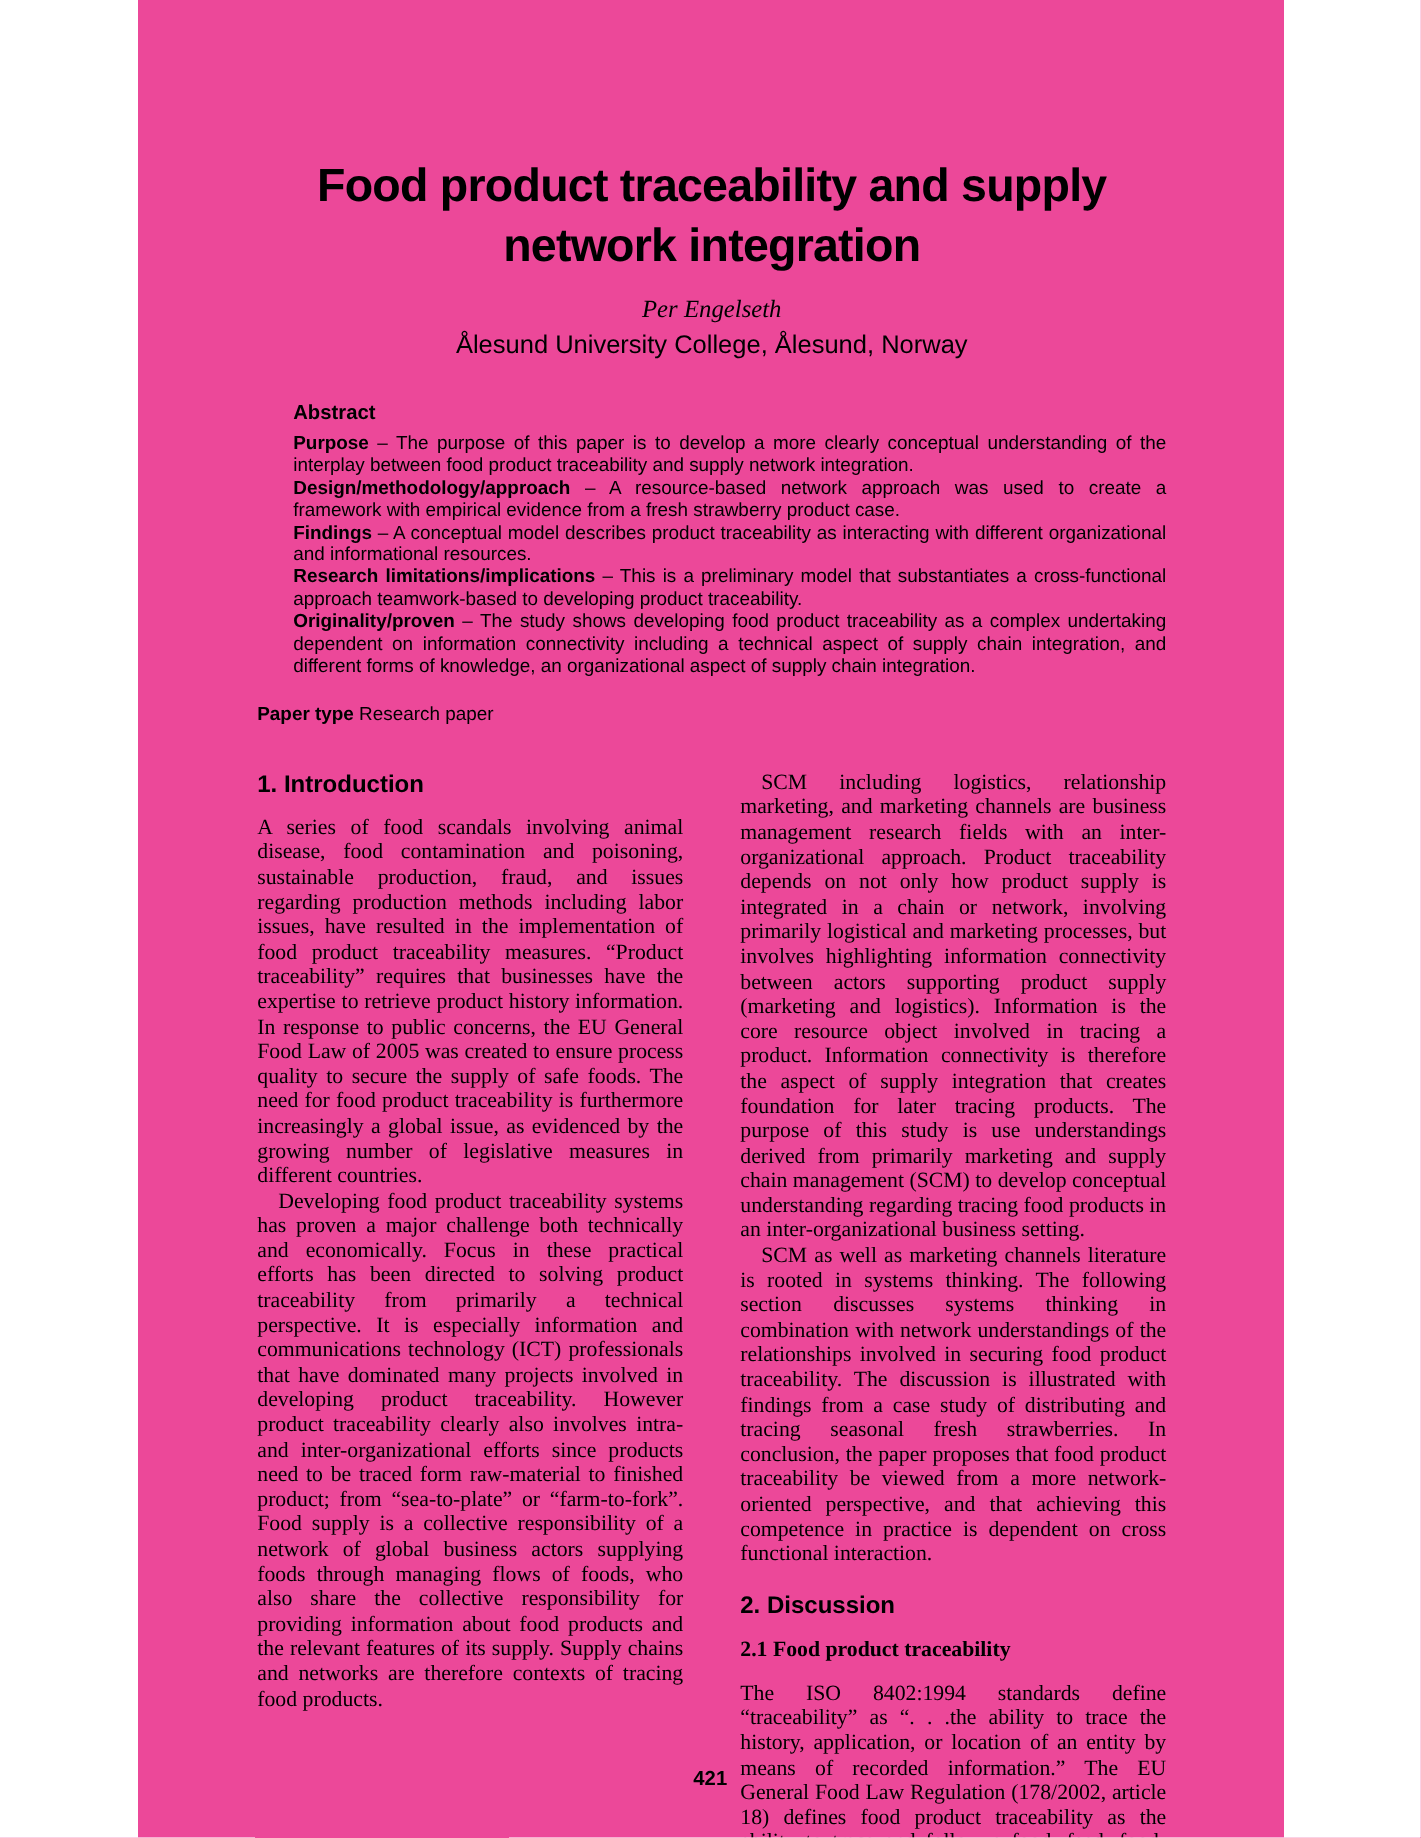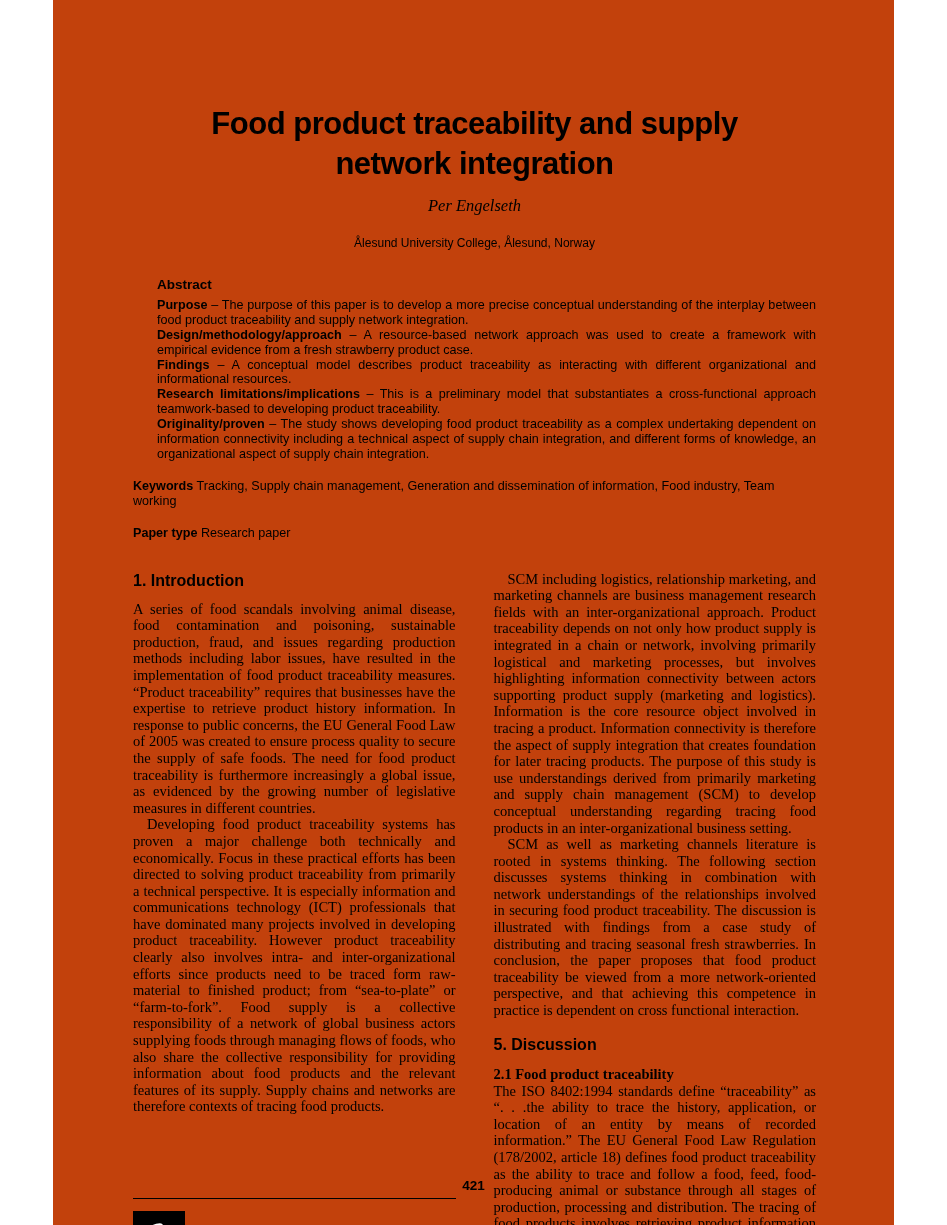--- a/index.html
+++ b/index.html
@@ -1,21 +1,21 @@
 <!DOCTYPE html>
 <html lang="en"><head>
 <meta charset="utf-8">
 <style>
   * { margin: 0; padding: 0; box-sizing: border-box; }
   html, body { background: #ffffff; }
   .page {
-    width: 841px;
+    width: 764px;
     height: 1225px;
     margin: 0 auto;
-    background: #c2410c;
+    background: #ec4899;
     color: #000000;
     position: relative;
     padding: 104px 78px 0 80px;
     overflow: hidden;
   }
   
   .title {
     font-family: "Liberation Sans", sans-serif;
     font-weight: 700;
     font-size: 31px;
@@ -24,24 +24,24 @@
     text-align: center;
   }
   .author {
     margin-top: 12px;
     text-align: center;
     font-family: "Liberation Serif", serif;
     font-style: italic;
     font-size: 16.5px;
   }
   .affiliation {
-    margin-top: 20px;
-    text-align: center;
-    font-family: "Liberation Sans", sans-serif;
-    font-size: 12px;
+    margin-top: 4px;
+    text-align: center;
+    font-family: "Liberation Sans", sans-serif;
+    font-size: 17px;
   }
   
   .abstract {
     margin-top: 28px;
     font-family: "Liberation Sans", sans-serif;
     font-size: 12.6px;
     line-height: 14.9px;
     text-align: justify;
     margin-left: 24px;
   }
@@ -83,21 +83,21 @@
     text-align: left;
     margin-bottom: 10px;
   }
   .section-heading.spaced { margin-top: 16px; }
   .subsection-heading {
     font-family: "Liberation Serif", serif;
     font-weight: 700;
     font-size: 14.5px;
     line-height: 18px;
     text-align: left;
-    margin-bottom: 0;
+    margin-bottom: 12px;
   }
   .body-par { text-indent: 0; }
   .body-par.indent { text-indent: 14px; }
   
   .footnote {
     margin-top: auto;
     padding-top: 16px;
   }
   .footnote-rule {
     border: none;
@@ -162,28 +162,27 @@
 <body>
 
 <div class="page">
 
   <h1 class="title"><span>Food product traceability and supply</span><br><span>network integration</span></h1>
   <div class="author">Per Engelseth</div>
   <div class="affiliation">Ålesund University College, Ålesund, Norway</div>
 
   <section class="abstract">
     <div class="abstract-heading">Abstract</div>
-    <p><b>Purpose</b> <span>– The purpose of this paper is to develop a more precise conceptual understanding of the interplay between food product traceability and supply network integration.</span></p>
+    <p><b>Purpose</b> <span>– The purpose of this paper is to develop a more clearly conceptual understanding of the interplay between food product traceability and supply network integration.</span></p>
     <p><b>Design/methodology/approach</b> <span>– A resource-based network approach was used to create a framework with empirical evidence from a fresh strawberry product case.</span></p>
     <p><b>Findings</b> <span>– A conceptual model describes product traceability as interacting with different organizational and informational resources.</span></p>
     <p><b>Research limitations/implications</b> <span>– This is a preliminary model that substantiates a cross-functional approach teamwork-based to developing product traceability.</span></p>
     <p><b>Originality/proven</b> <span>– The study shows developing food product traceability as a complex undertaking dependent on information connectivity including a technical aspect of supply chain integration, and different forms of knowledge, an organizational aspect of supply chain integration.</span></p>
   </section>
 
-  <p class="kv-line"><b>Keywords</b> <span>Tracking, Supply chain management, Generation and dissemination of information, Food industry, Team working</span></p>
   <p class="kv-line"><b>Paper type</b> <span>Research paper</span></p>
 
   <div class="columns">
 
     <div class="col">
       <h3 class="section-heading">1. Introduction</h3>
       <p class="body-par">A series of food scandals involving animal disease, food contamination and poisoning, sustainable production, fraud, and issues regarding production methods including labor issues, have resulted in the implementation of food product traceability measures. “Product traceability” requires that businesses have the expertise to retrieve product history information. In response to public concerns, the EU General Food Law of 2005 was created to ensure process quality to secure the supply of safe foods. The need for food product traceability is furthermore increasingly a global issue, as evidenced by the growing number of legislative measures in different countries.</p>
       <p class="body-par indent">Developing food product traceability systems has proven a major challenge both technically and economically. Focus in these practical efforts has been directed to solving product traceability from primarily a technical perspective. It is especially information and communications technology (ICT) professionals that have dominated many projects involved in developing product traceability. However product traceability clearly also involves intra- and inter-organizational efforts since products need to be traced form raw-material to finished product; from “sea-to-plate” or “farm-to-fork”. Food supply is a collective responsibility of a network of global business actors supplying foods through managing flows of foods, who also share the collective responsibility for providing information about food products and the relevant features of its supply. Supply chains and networks are therefore contexts of tracing food products.</p>
 
       <div class="footnote">
@@ -203,21 +202,21 @@
             <div>© Emerald Group Publishing Limited [ISSN 0885-8624]</div>
             <div>[DOI 10.1108/08858620910966291]</div>
           </div>
         </div>
       </div>
     </div>
 
     <div class="col">
       <p class="body-par indent">SCM including logistics, relationship marketing, and marketing channels are business management research fields with an inter-organizational approach. Product traceability depends on not only how product supply is integrated in a chain or network, involving primarily logistical and marketing processes, but involves highlighting information connectivity between actors supporting product supply (marketing and logistics). Information is the core resource object involved in tracing a product. Information connectivity is therefore the aspect of supply integration that creates foundation for later tracing products. The purpose of this study is use understandings derived from primarily marketing and supply chain management (SCM) to develop conceptual understanding regarding tracing food products in an inter-organizational business setting.</p>
       <p class="body-par indent">SCM as well as marketing channels literature is rooted in systems thinking. The following section discusses systems thinking in combination with network understandings of the relationships involved in securing food product traceability. The discussion is illustrated with findings from a case study of distributing and tracing seasonal fresh strawberries. In conclusion, the paper proposes that food product traceability be viewed from a more network-oriented perspective, and that achieving this competence in practice is dependent on cross functional interaction.</p>
-      <h3 class="section-heading spaced">5. Discussion</h3>
+      <h3 class="section-heading spaced">2. Discussion</h3>
       <h4 class="subsection-heading">2.1 Food product traceability</h4>
       <p class="body-par">The ISO 8402:1994 standards define “traceability” as “. . .the ability to trace the history, application, or location of an entity by means of recorded information.” The EU General Food Law Regulation (178/2002, article 18) defines food product traceability as the ability to trace and follow a food, feed, food-producing animal or substance through all stages of production, processing and distribution. The tracing of food products involves retrieving product information that was previously registered by actors who are responsible for certain steps in the product supply chain. According to the UK-based</p>
     </div>
 
   </div>
 
   <div class="pagenum">421</div>
 
 </div>
 

